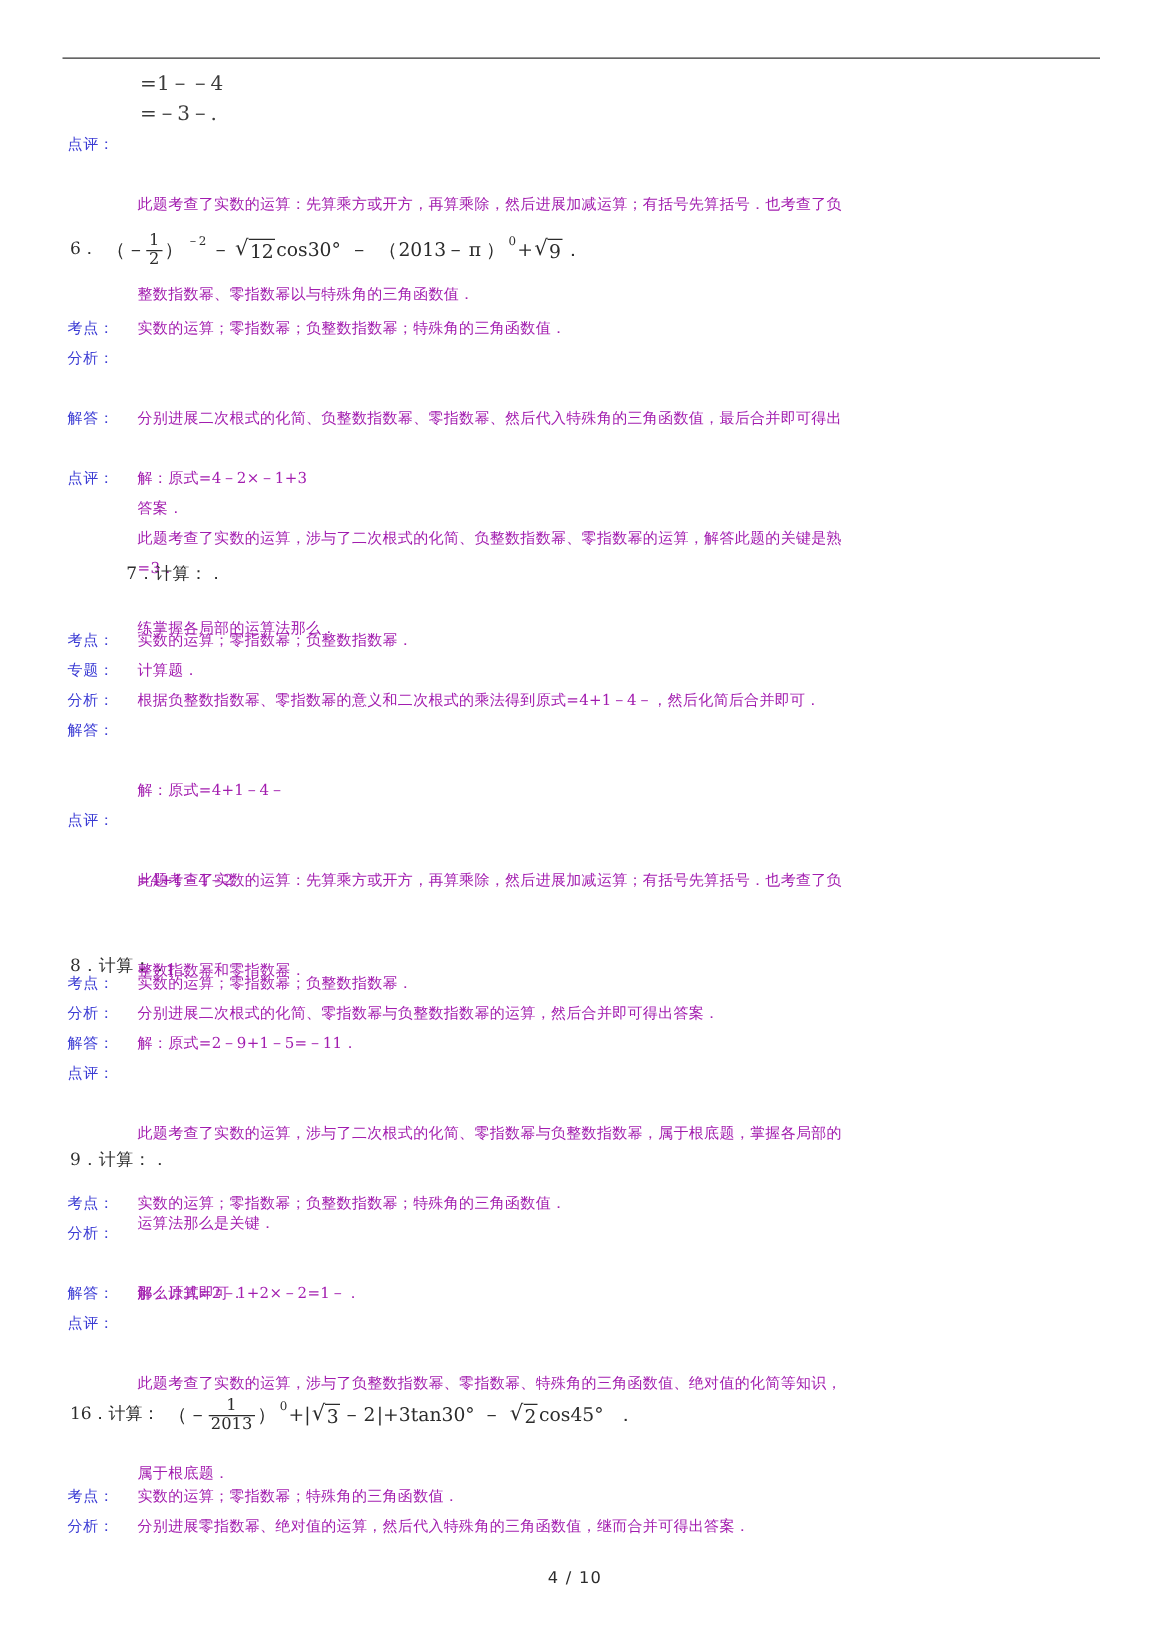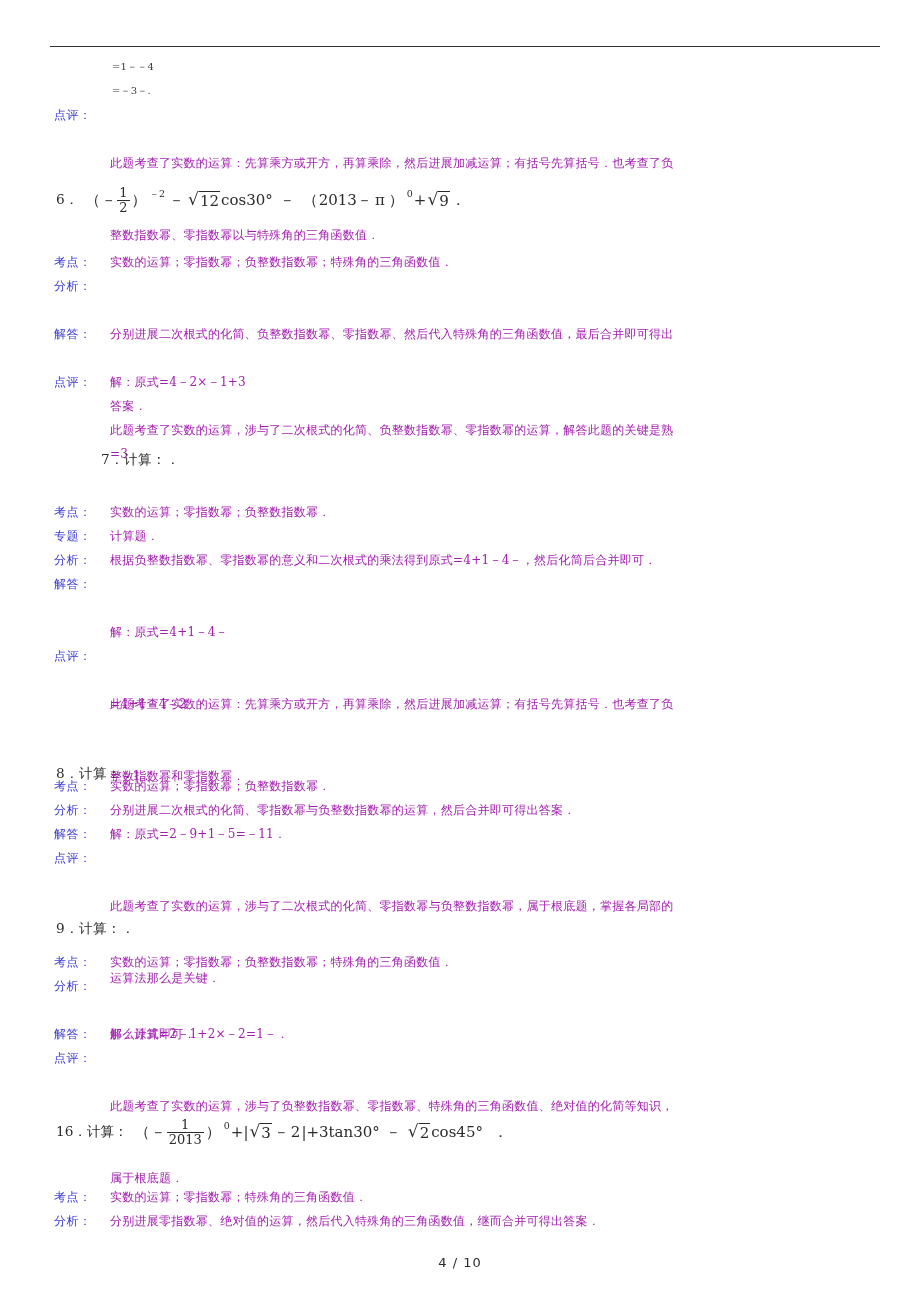--- a/index.html
+++ b/index.html
@@ -24,21 +24,21 @@
     left: 50px;
     top: 46px;
     width: 830px;
     height: 0;
     border-top: 1.6px solid #333333;
   }
 
   
   .blk {
     position: absolute;
-    font-size: 10px;
+    font-size: 16px;
     line-height: 24px;
     color: #3a3a3a;
     white-space: nowrap;
     letter-spacing: 0.2px;
   }
 
   
   .row {
     position: absolute;
     display: flex;
@@ -207,20 +207,21 @@
     <span class="body-txt">
       <span style="display:block;">解：原式=4－2×－1+3</span>
       <span style="display:block;">=3．</span>
     </span>
   </div>
 
   <div class="row" style="left:54px; top:370px;">
     <span class="lbl">点评：</span>
     <span class="body-txt">
       <span style="display:block;">此题考查了实数的运算，涉与了二次根式的化简、负整数指数幂、零指数幂的运算，解答此题的关键是熟</span>
+      <span style="display:block;">练掌握各局部的运算法那么．</span>
     </span>
   </div>
 
   <div class="qnum" style="left:67px; top:448px;margin-left:34px;">7．计算：．</div>
 
   <div class="row" style="left:54px; top:500px;">
     <span class="lbl">考点：</span>
     <span class="body-txt">实数的运算；零指数幂；负整数指数幂．</span>
   </div>
 

